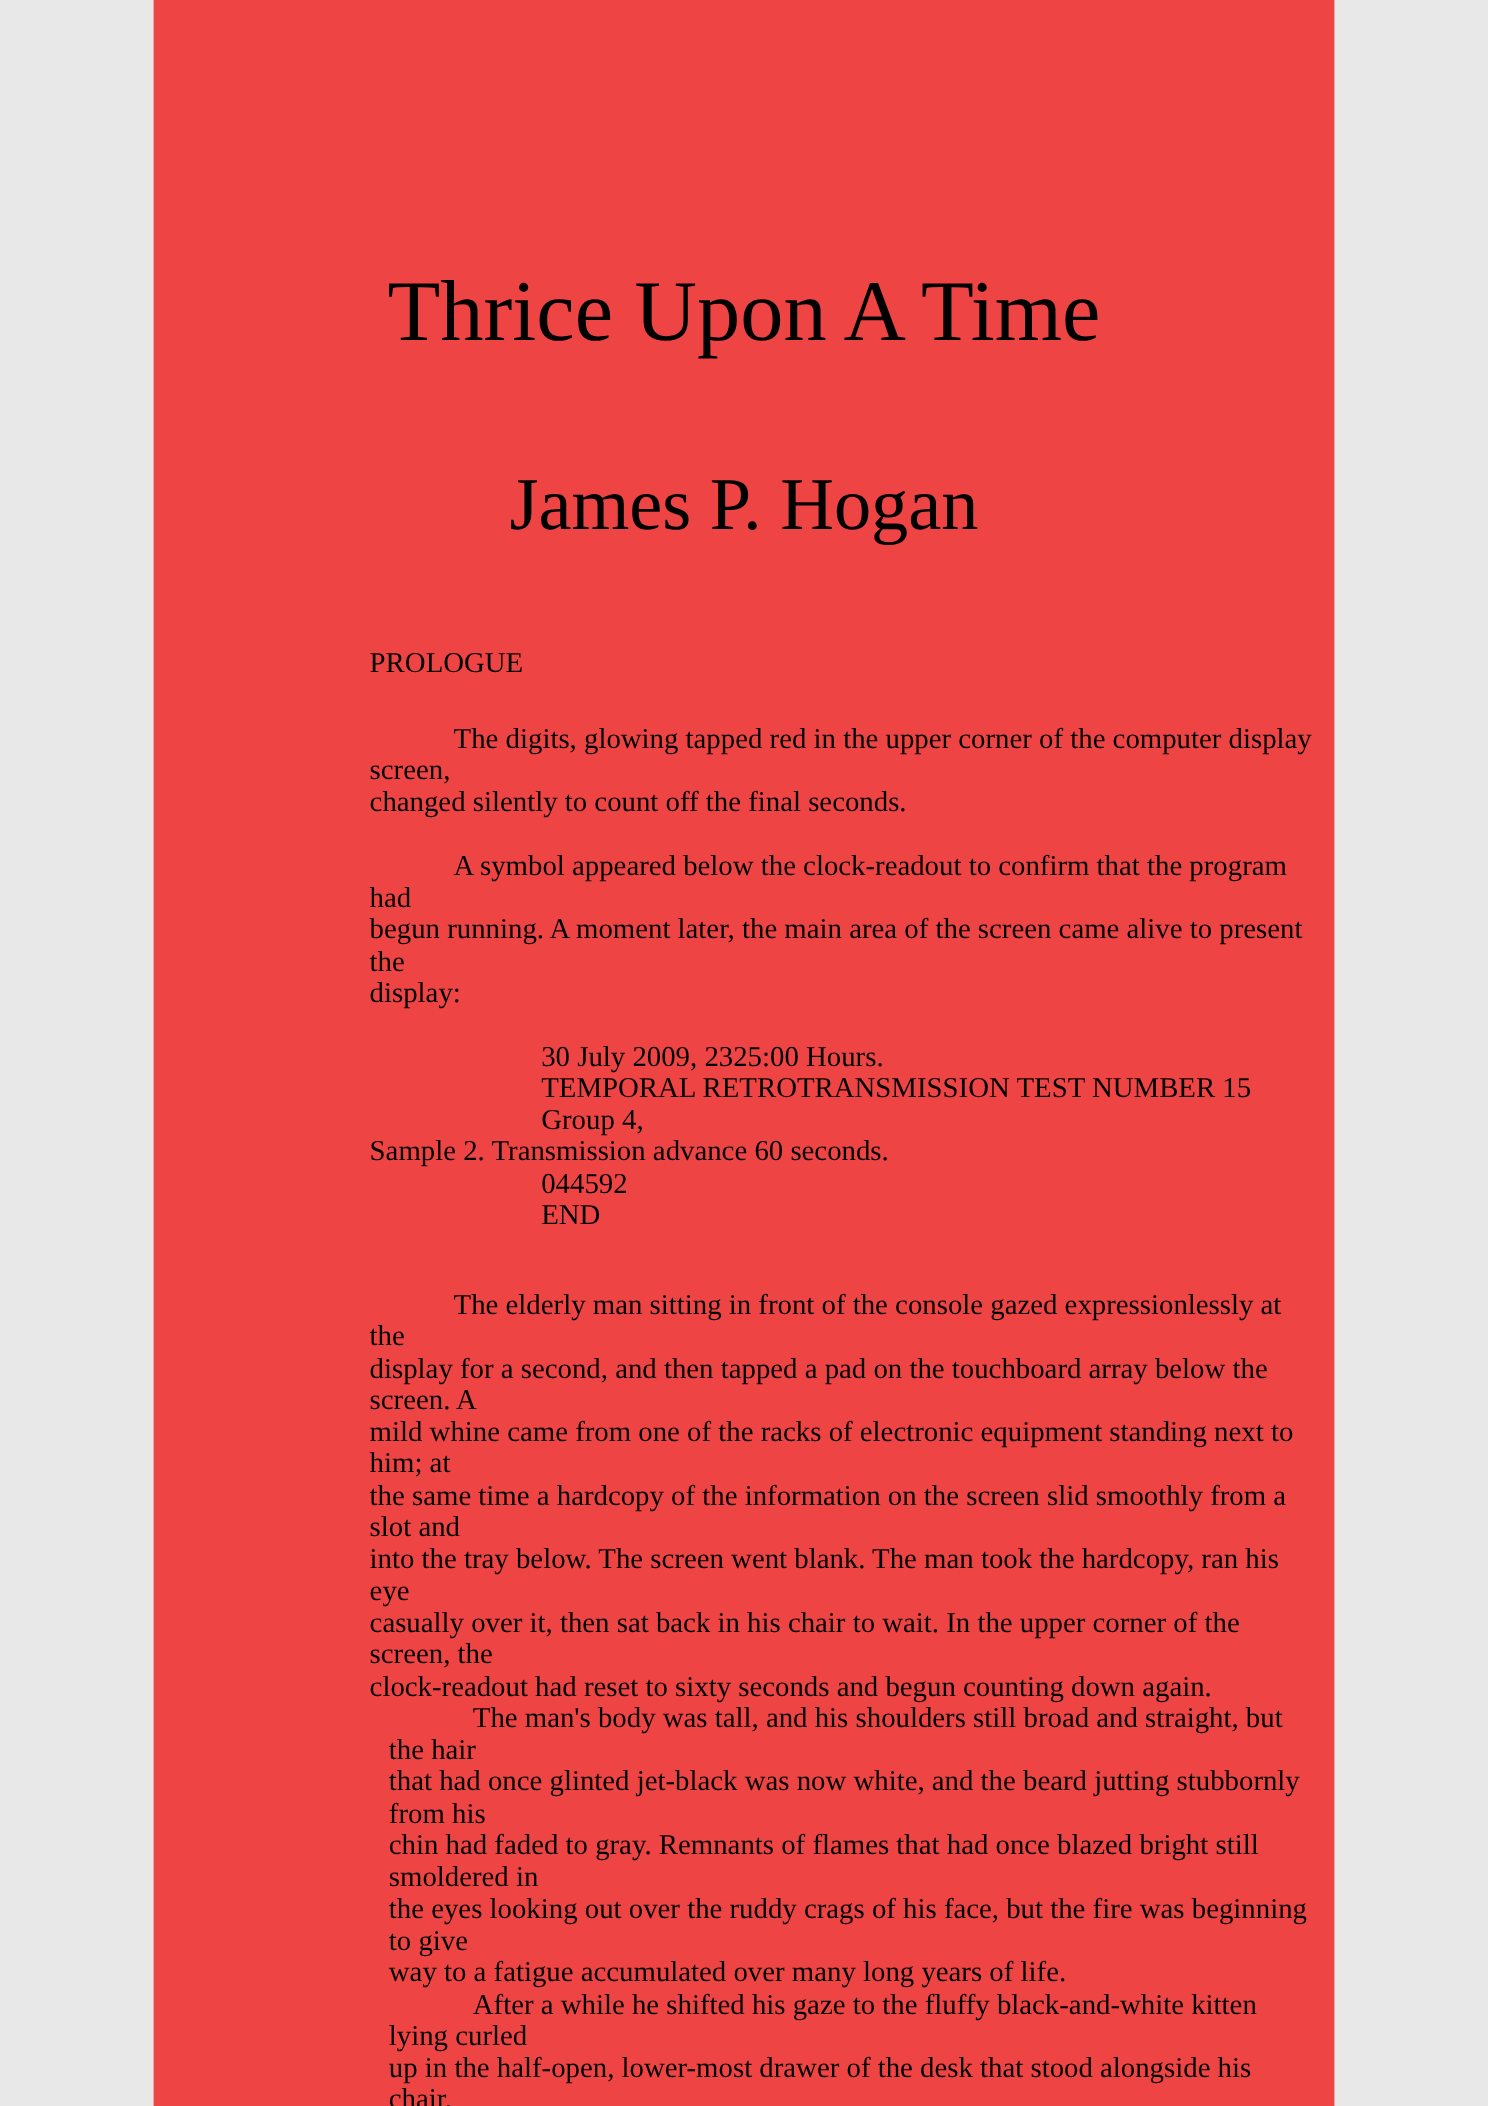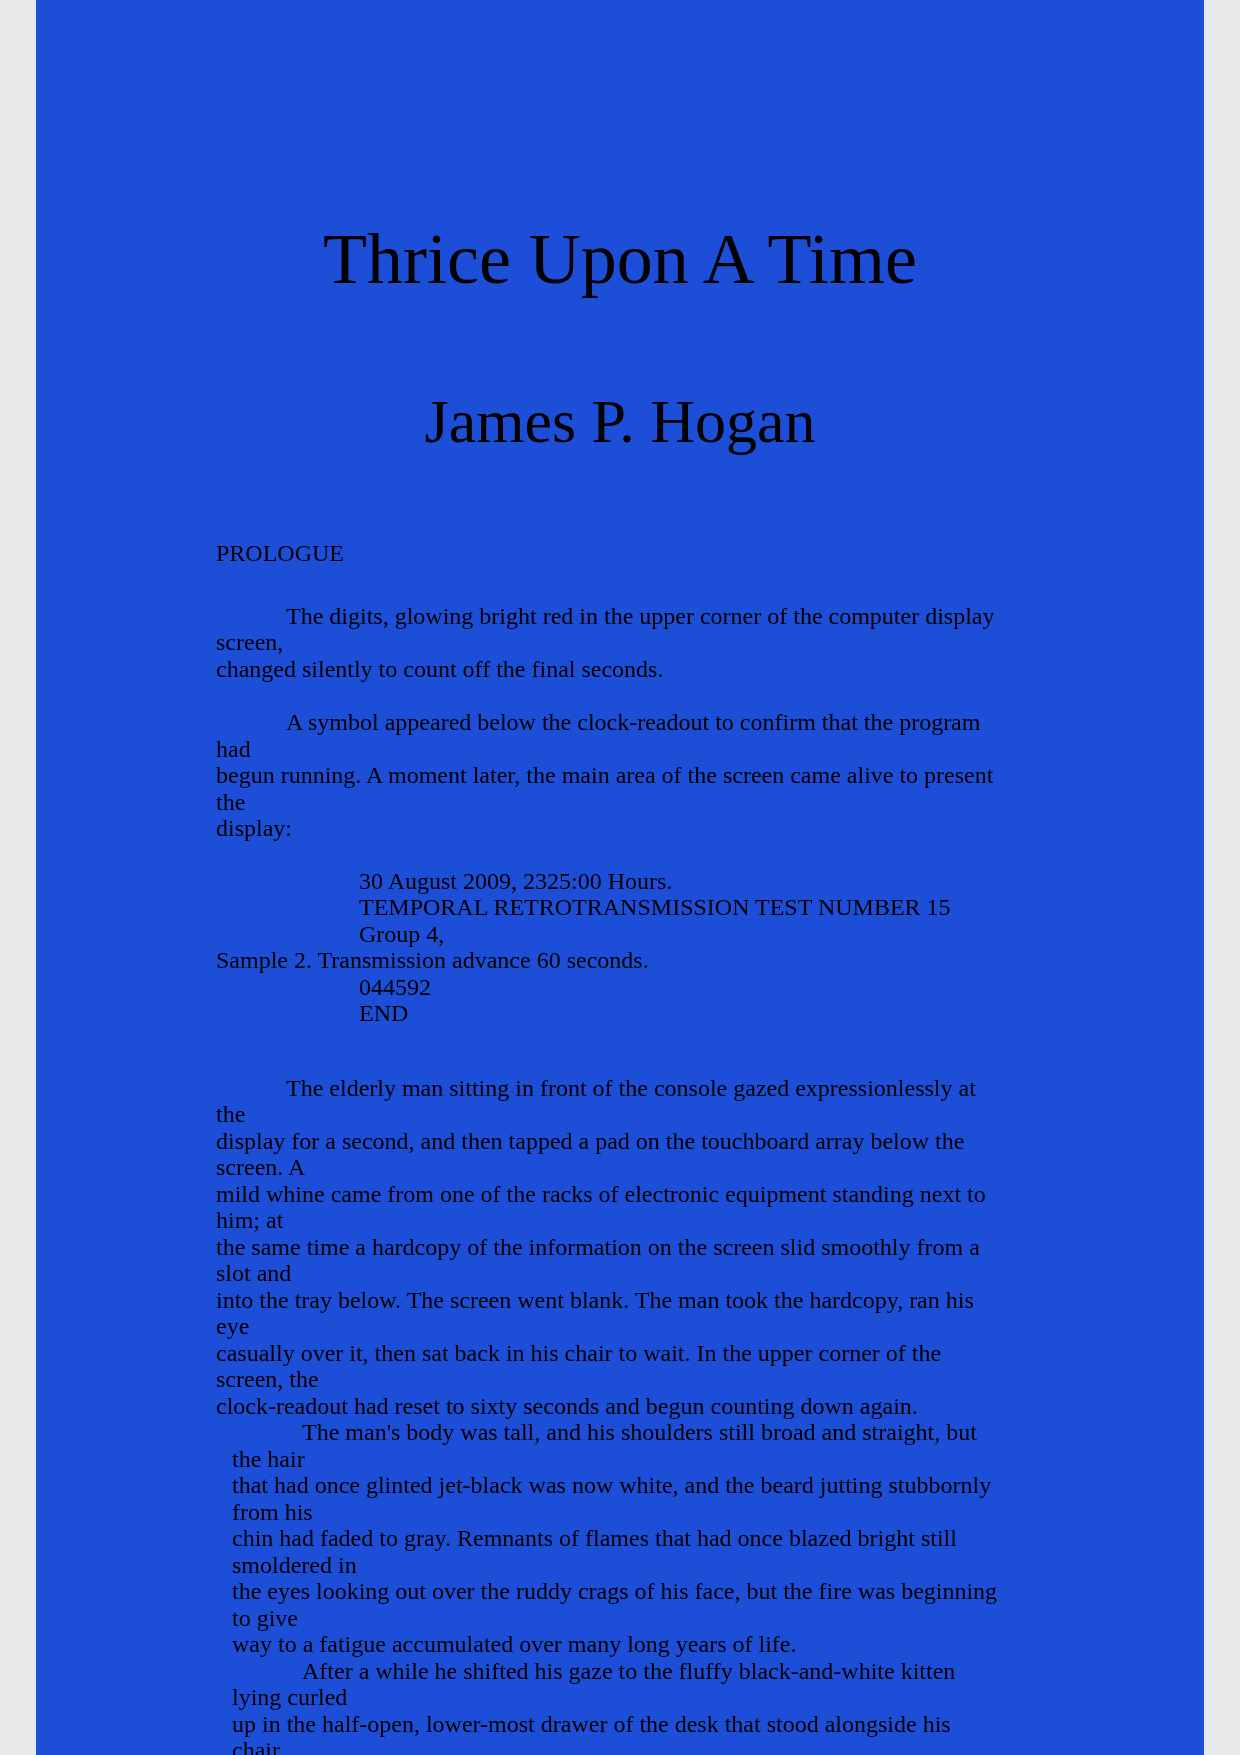--- a/index.html
+++ b/index.html
@@ -1,21 +1,21 @@
 <!DOCTYPE html>
 <html><head>
 <meta charset="utf-8">
 <style>
   html, body { margin: 0; padding: 0; background: #e8e8e8; }
   .page {
     position: relative;
-    width: 1168px;
+    width: 984px;
     height: 1755px;
     margin: 0 auto;
-    background: #1d4ed8;
+    background: #ef4444;
     color: #000000;
     font-family: "Liberation Serif", "DejaVu Serif", serif;
     box-sizing: border-box;
     padding-top: 218px;
     overflow: hidden;
   }
   .title {
     margin: 0;
     font-size: 72px;
     font-weight: normal;
@@ -64,30 +64,30 @@
 <div class="page">
 
   <h1 class="title">Thrice Upon A Time</h1>
 
   <h2 class="author">James P. Hogan</h2>
 
   <div class="content">
 
     <div class="heading">PROLOGUE</div>
 
-    <p class="para p1">The digits, glowing bright red in the upper corner of the computer display screen,
+    <p class="para p1">The digits, glowing tapped red in the upper corner of the computer display screen,
 changed silently to count off the final seconds.</p>
 
 
     <p class="para p2">A symbol appeared below the clock-readout to confirm that the program had
 begun running. A moment later, the main area of the screen came alive to present the
 display:</p>
 
     <div class="display-block">
-      <div class="dline ind">30 August 2009, 2325:00 Hours.</div>
+      <div class="dline ind">30 July 2009, 2325:00 Hours.</div>
       <div class="dline ind">TEMPORAL RETROTRANSMISSION TEST NUMBER 15 Group 4,</div>
       <div class="dline">Sample 2. Transmission advance 60 seconds.</div>
       <div class="dline ind">044592</div>
       <div class="dline ind">END</div>
     </div>
 
     <p class="para p3">The elderly man sitting in front of the console gazed expressionlessly at the
 display for a second, and then tapped a pad on the touchboard array below the screen. A
 mild whine came from one of the racks of electronic equipment standing next to him; at
 the same time a hardcopy of the information on the screen slid smoothly from a slot and

